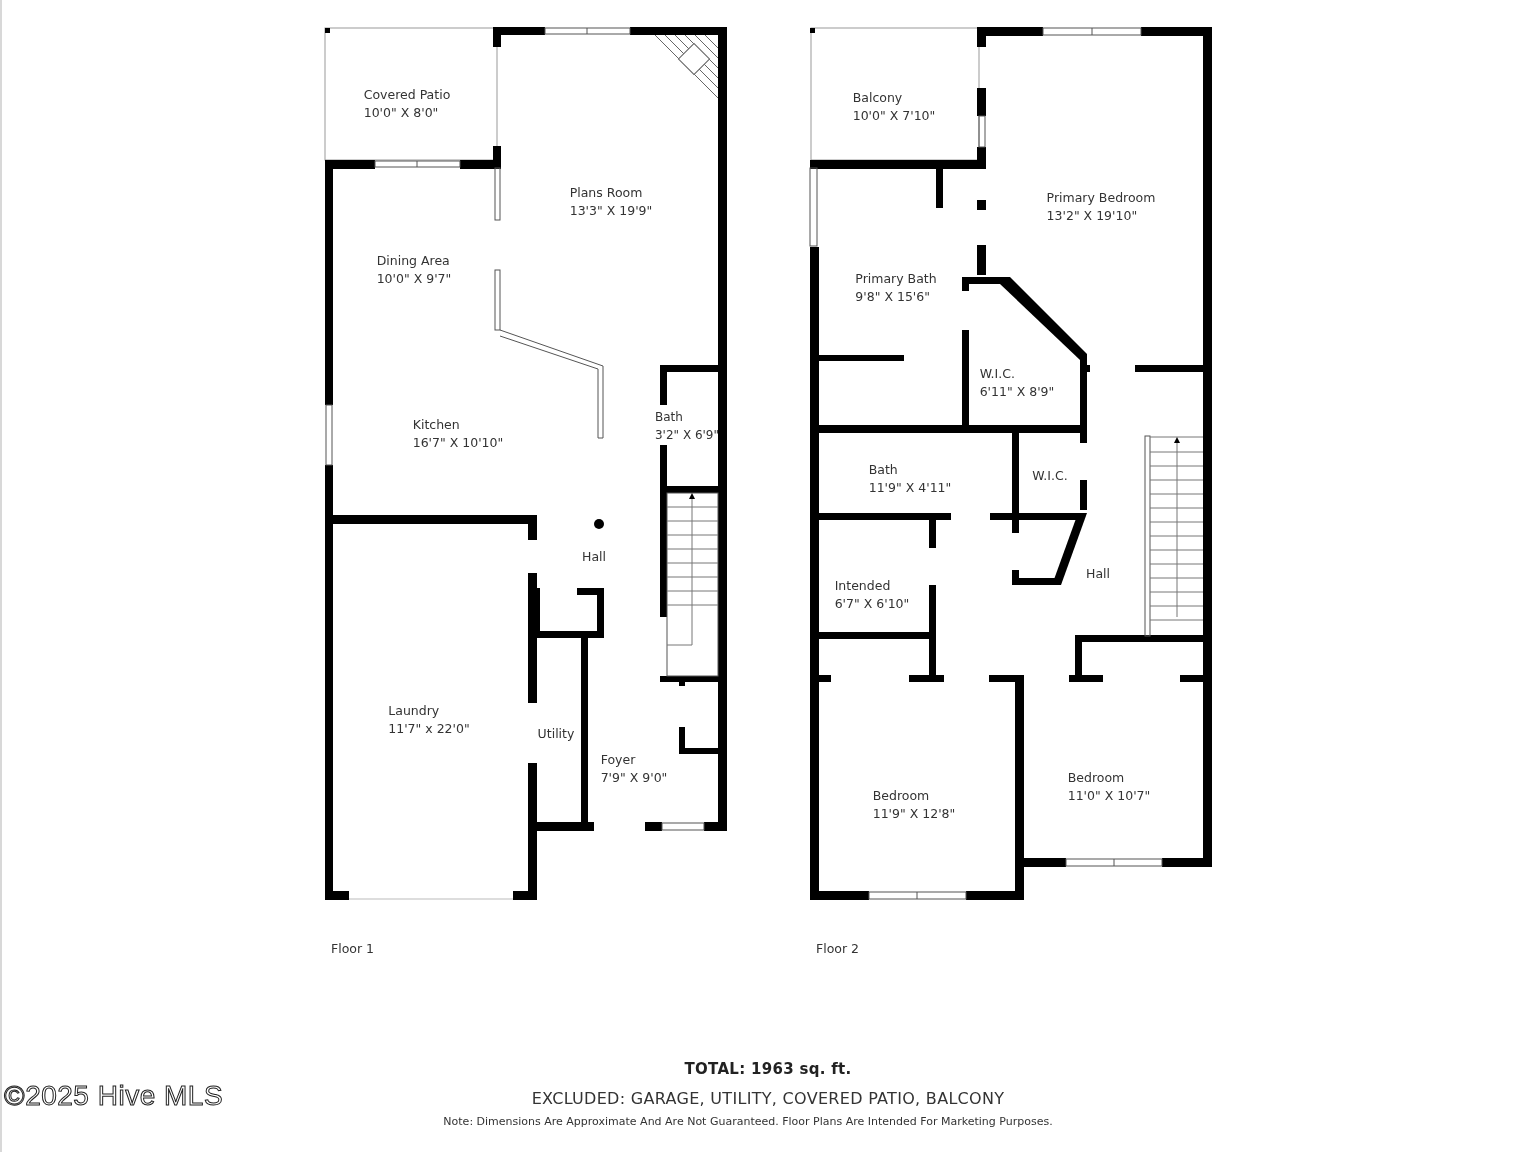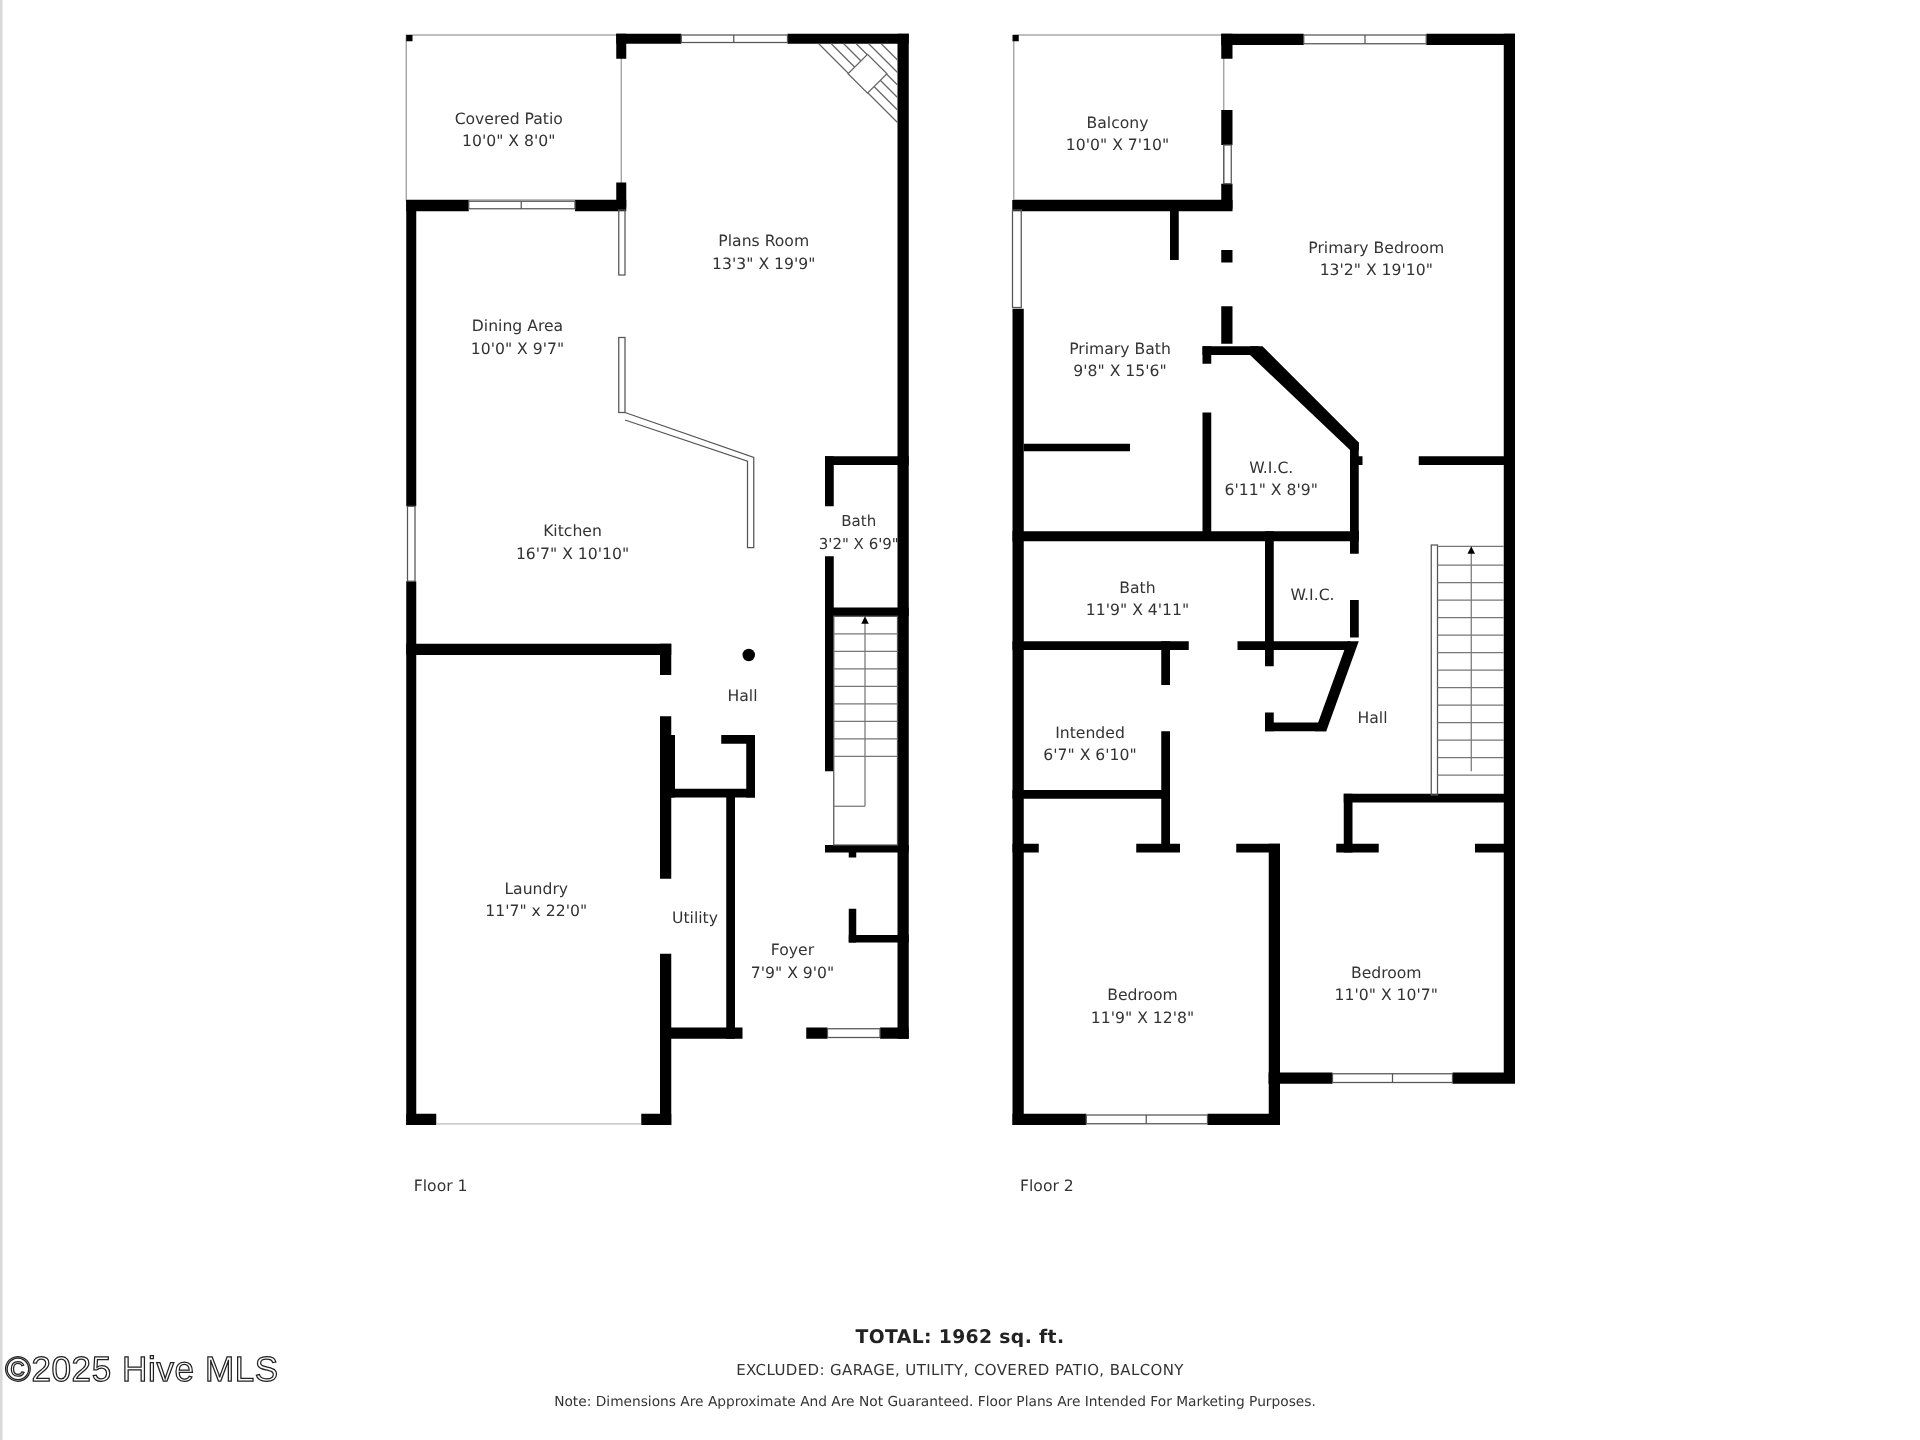--- a/index.html
+++ b/index.html
@@ -1,27 +1,27 @@
 <!DOCTYPE html>
 <html><head>
 <meta charset="utf-8">
 <style>
   html, body { margin: 0; padding: 0; background: #ffffff; }
   body { width: 1536px; height: 1152px; position: relative; overflow: hidden;
          font-family: "DejaVu Sans", sans-serif; color: #222; }
   .left-edge { position: absolute; left: 0; top: 0; width: 2px; height: 1152px; background: #d8d8d8; }
   svg.plan { position: absolute; left: 0; top: 0; }
-  .room-label { position: absolute; text-align: center; font-size: 12.5px; line-height: 18px;
+  .room-label { position: absolute; font-size: 12.5px; line-height: 18px;
                 color: #333; white-space: nowrap; transform: translateX(-50%); }
   .room-label .dim { display: block; }
   .floor-label { position: absolute; font-size: 12.5px; color: #333; }
   .total { position: absolute; left: 768px; top: 1060px; transform: translateX(-50%);
            font-size: 15px; font-weight: bold; color: #222; letter-spacing: 0.3px; white-space: nowrap; }
   .excluded { position: absolute; left: 768px; top: 1089px; transform: translateX(-50%);
-              font-size: 12px; color: #333; letter-spacing: 0.3px; white-space: nowrap; }
+              font-size: 16px; color: #333; letter-spacing: 0.3px; white-space: nowrap; }
   .note { position: absolute; left: 748px; top: 1115px; transform: translateX(-50%);
           font-size: 11px; color: #333; white-space: nowrap; }
   .watermark { position: absolute; left: 4px; top: 1080px; font-size: 28px; font-weight: 300;
                color: #fff; -webkit-text-stroke: 1px #222; letter-spacing: 0.5px; white-space: nowrap;
                font-family: "Liberation Sans", sans-serif; text-align: right; }
 </style>
 </head>
 <body>
 
 <div class="left-edge"></div>
@@ -230,17 +230,17 @@
 <div class="room-label" style="left:910px;top:461px"><span>Bath</span><span class="dim">11'9" X 4'11"</span></div>
 <div class="room-label" style="left:1050px;top:467px"><span>W.I.C.</span></div>
 <div class="room-label" style="left:872px;top:577px"><span>Intended</span><span class="dim">6'7" X 6'10"</span></div>
 <div class="room-label" style="left:1098px;top:565px"><span>Hall</span></div>
 <div class="room-label" style="left:914px;top:787px"><span>Bedroom</span><span class="dim">11'9" X 12'8"</span></div>
 <div class="room-label" style="left:1109px;top:769px"><span>Bedroom</span><span class="dim">11'0" X 10'7"</span></div>
 
 <div class="floor-label" style="left:331px;top:941px">Floor 1</div>
 <div class="floor-label" style="left:816px;top:941px">Floor 2</div>
 
-<div class="total">TOTAL: 1962 sq. ft.</div>
+<div class="total">TOTAL: 1963 sq. ft.</div>
 <div class="excluded">EXCLUDED: GARAGE, UTILITY, COVERED PATIO, BALCONY</div>
 <div class="note">Note: Dimensions Are Approximate And Are Not Guaranteed. Floor Plans Are Intended For Marketing Purposes.</div>
 
 <div class="watermark">©2025 Hive MLS</div>
 
 </body></html>

